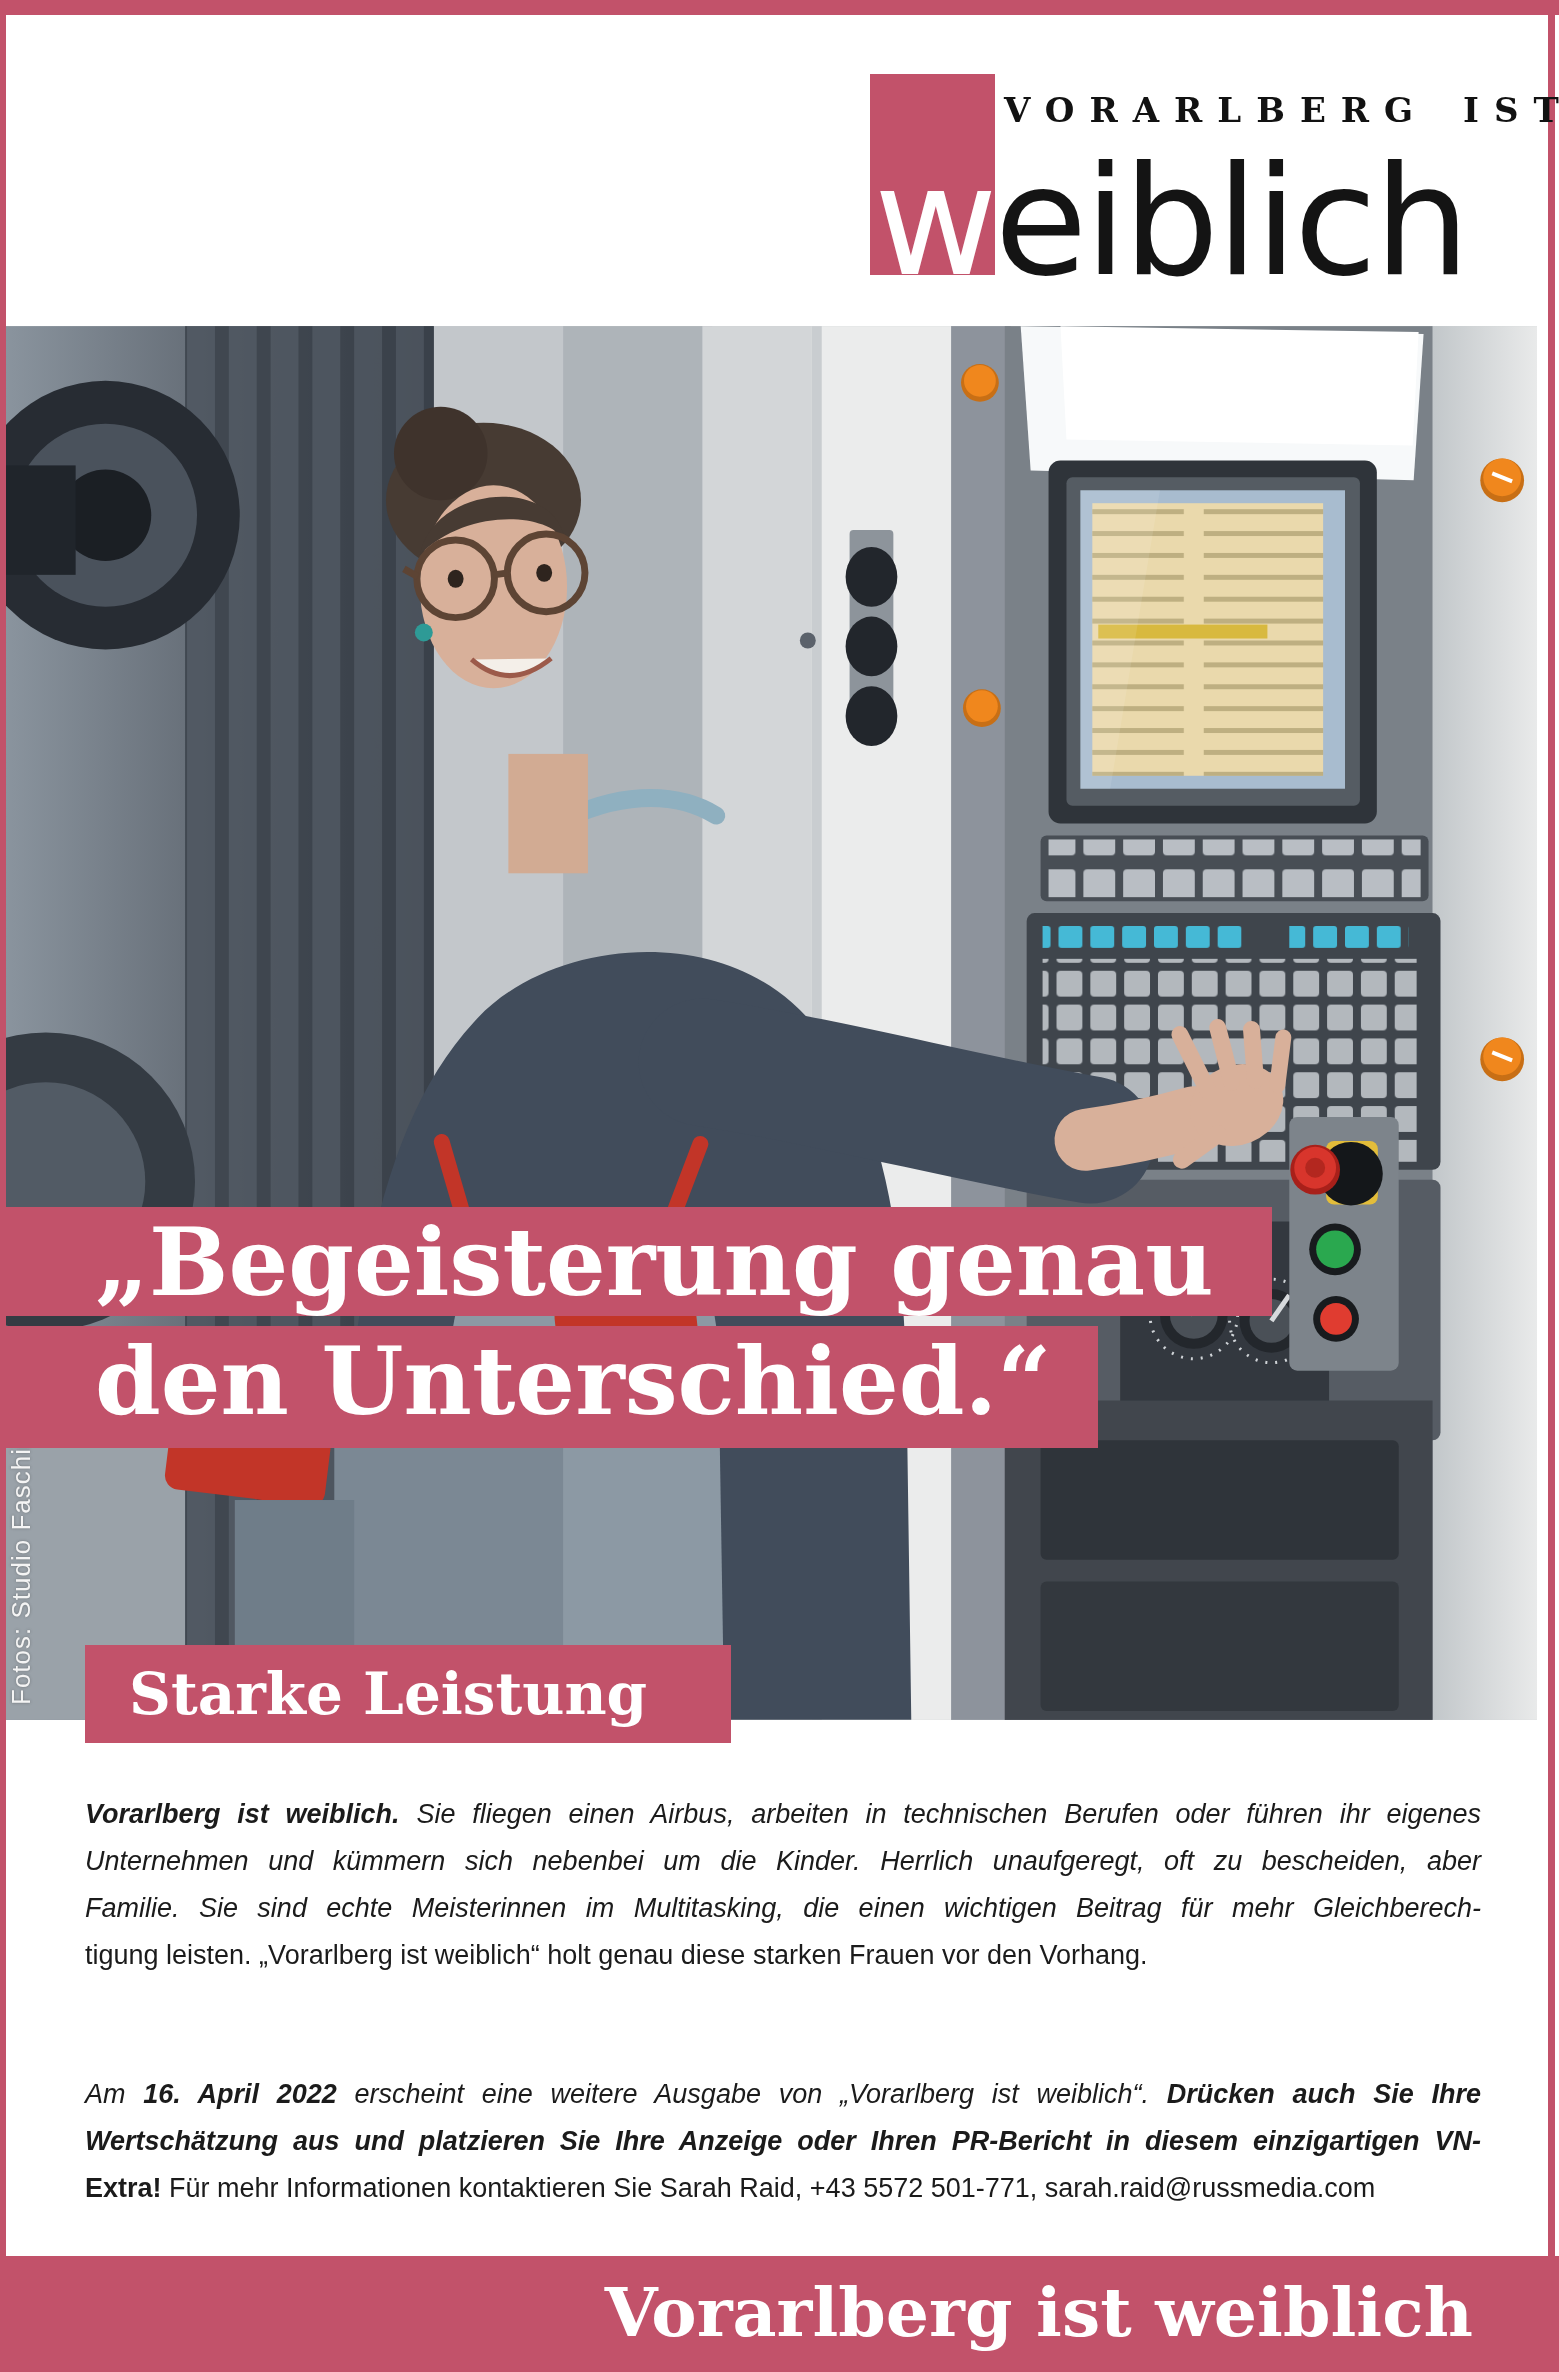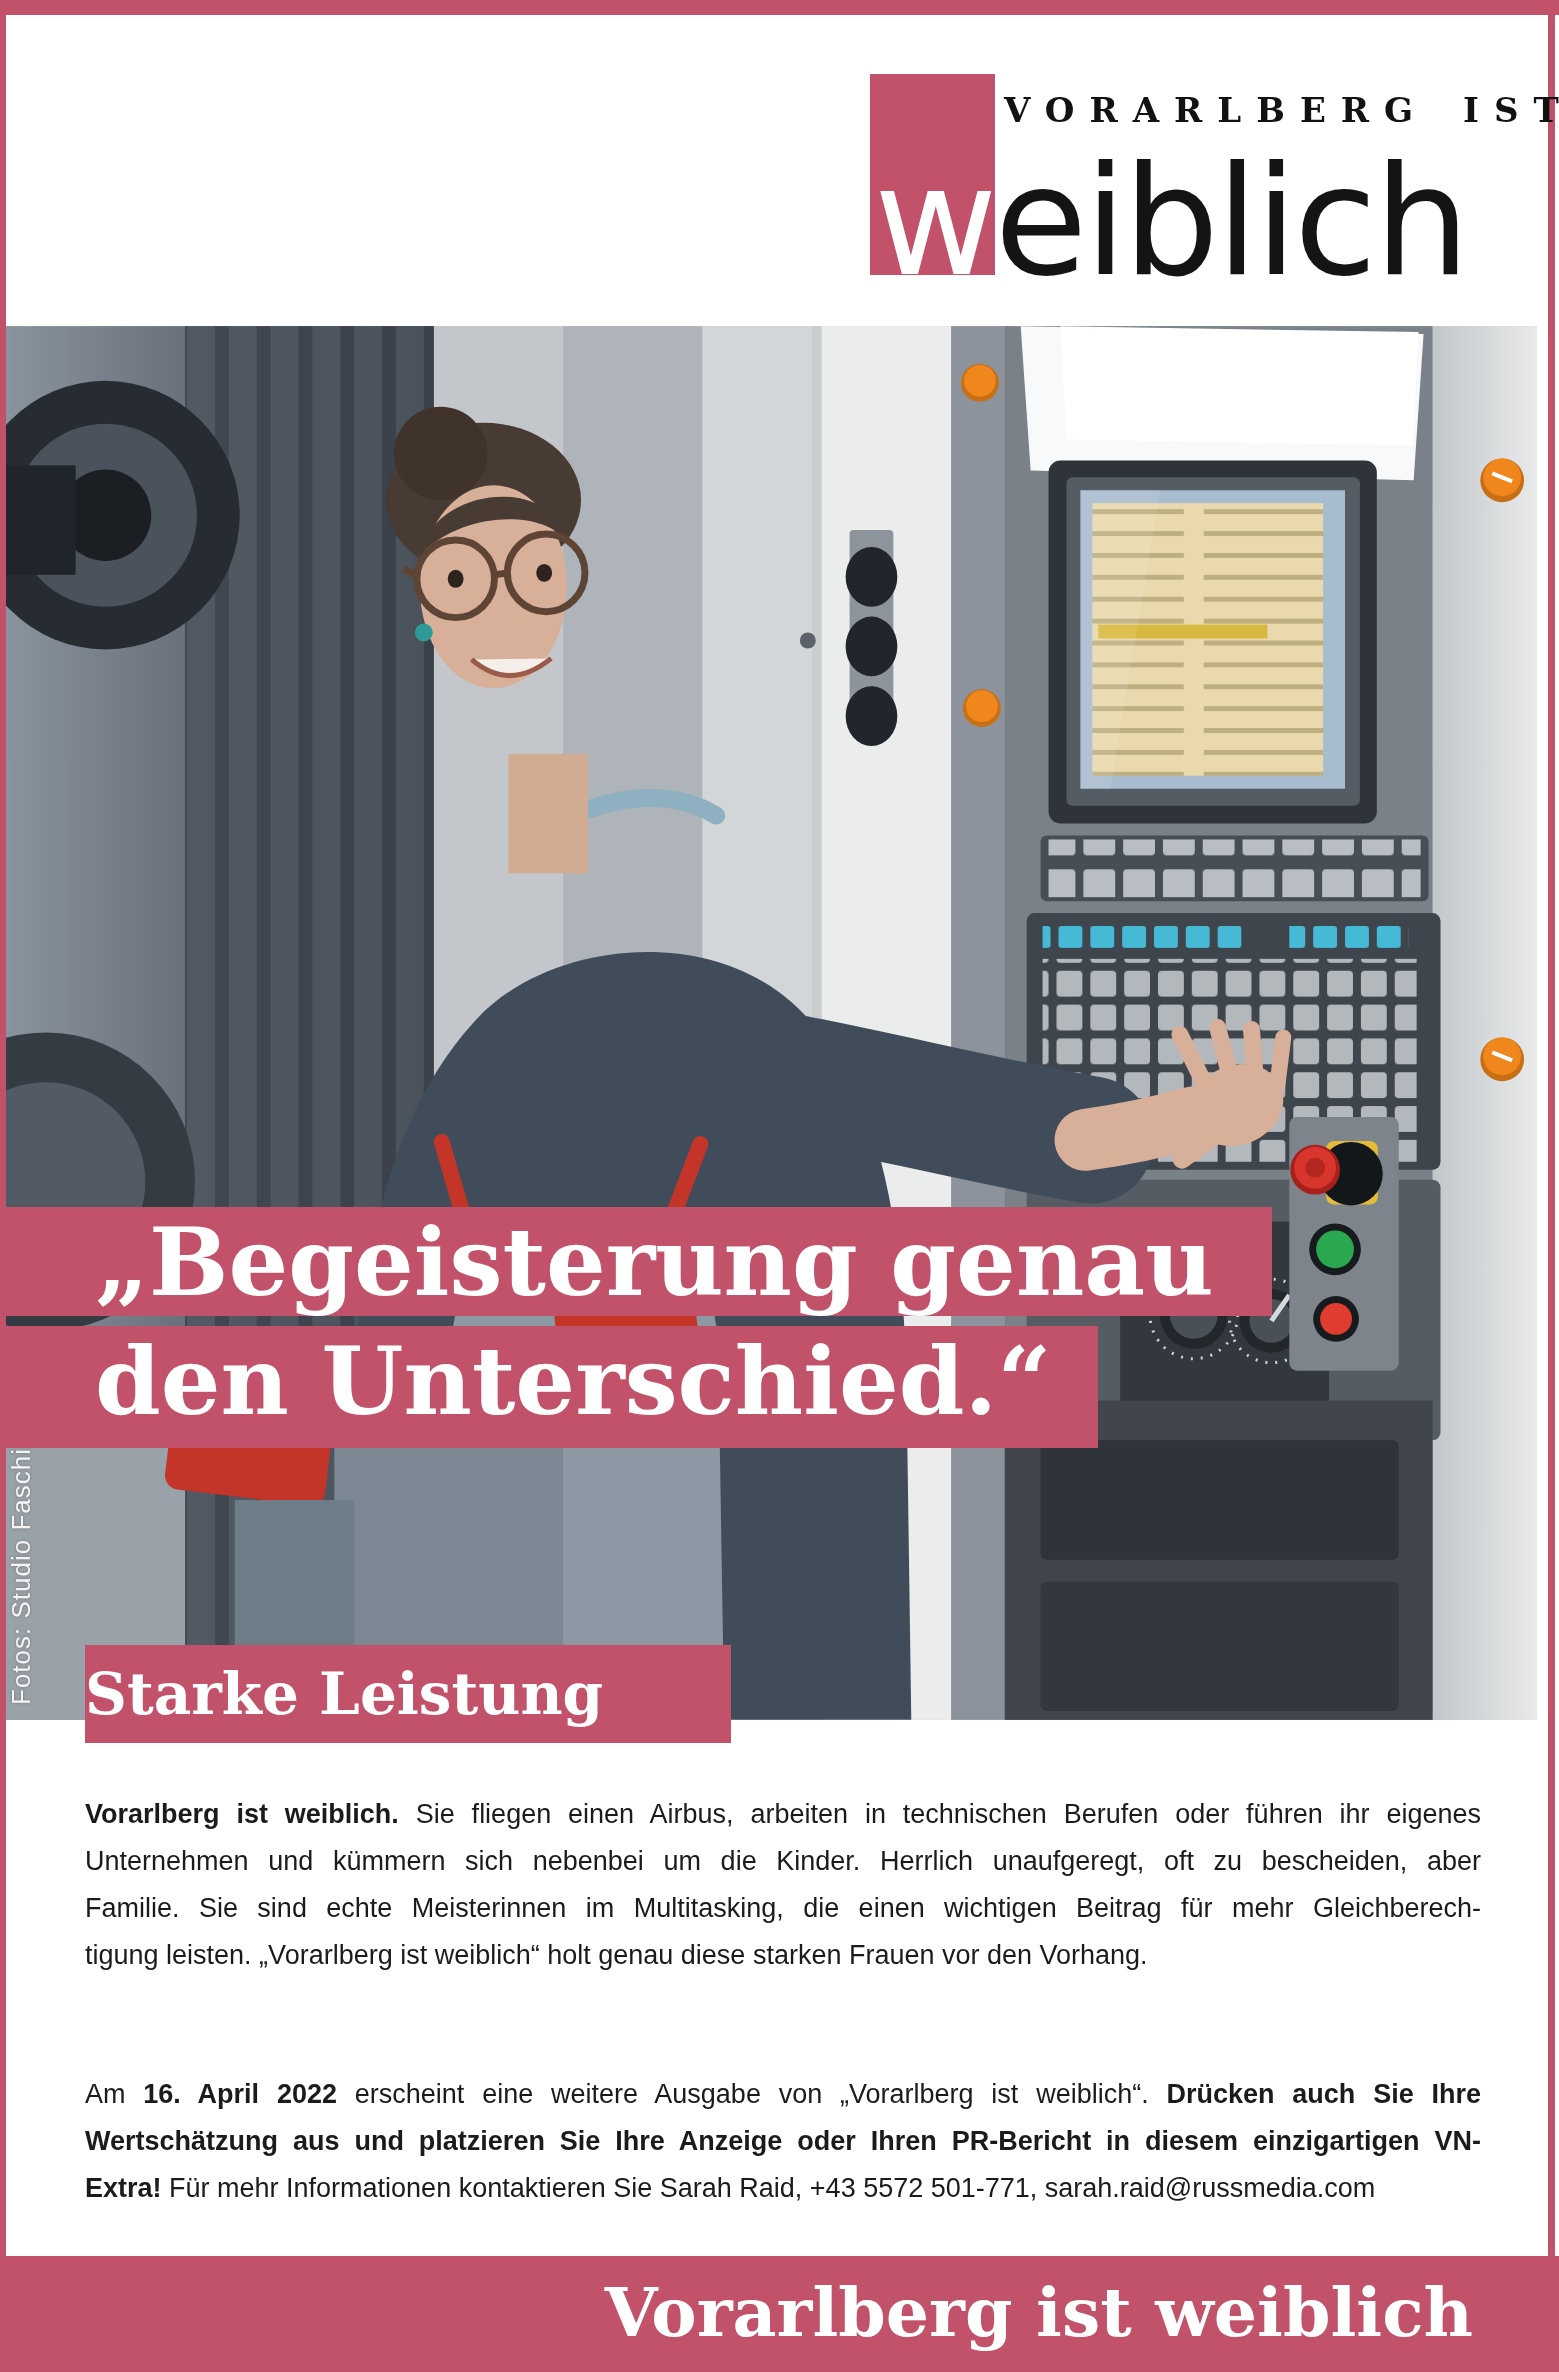--- a/index.html
+++ b/index.html
@@ -45,29 +45,29 @@
     font-family:"DejaVu Serif",serif;font-weight:700;
     padding-left:95px;white-space:nowrap;overflow:hidden;
   }
   .q1{left:0;top:1207px;width:1177px;height:109px;font-size:94px;line-height:111px;}
   .q2{left:0;top:1326px;width:1003px;height:122px;font-size:94px;line-height:111px;}
   
   .headline-bar{
     left:85px;top:1645px;width:646px;height:98px;
     background:var(--accent);color:#ffffff;
     font-family:"DejaVu Serif",serif;font-weight:700;
-    font-size:58px;line-height:98px;
+    font-size:58px;line-height:98px;padding-left:44px;
     white-space:nowrap;box-sizing:border-box;
   }
   
   .bodytext{left:85px;width:1396px;color:#1b1b1b;font-size:27px;}
   .p1{top:1791px;}
   .p2{top:2071px;}
   .bline{line-height:47px;white-space:normal;}
-  .bline.just{text-align:justify;text-align-last:justify;}
+  .bline.just{text-align:justify;text-align-last:justify;font-style:italic;}
   .bline .bold{font-weight:700;}
   
   .footer-bar{
     left:0;top:2256px;width:1559px;height:125px;background:var(--accent);
   }
   .footer-text{
     position:absolute;right:86px;top:0;height:116px;line-height:113px;
     color:#ffffff;font-family:"DejaVu Serif",serif;font-weight:700;
     font-size:68px;white-space:nowrap;
   }

